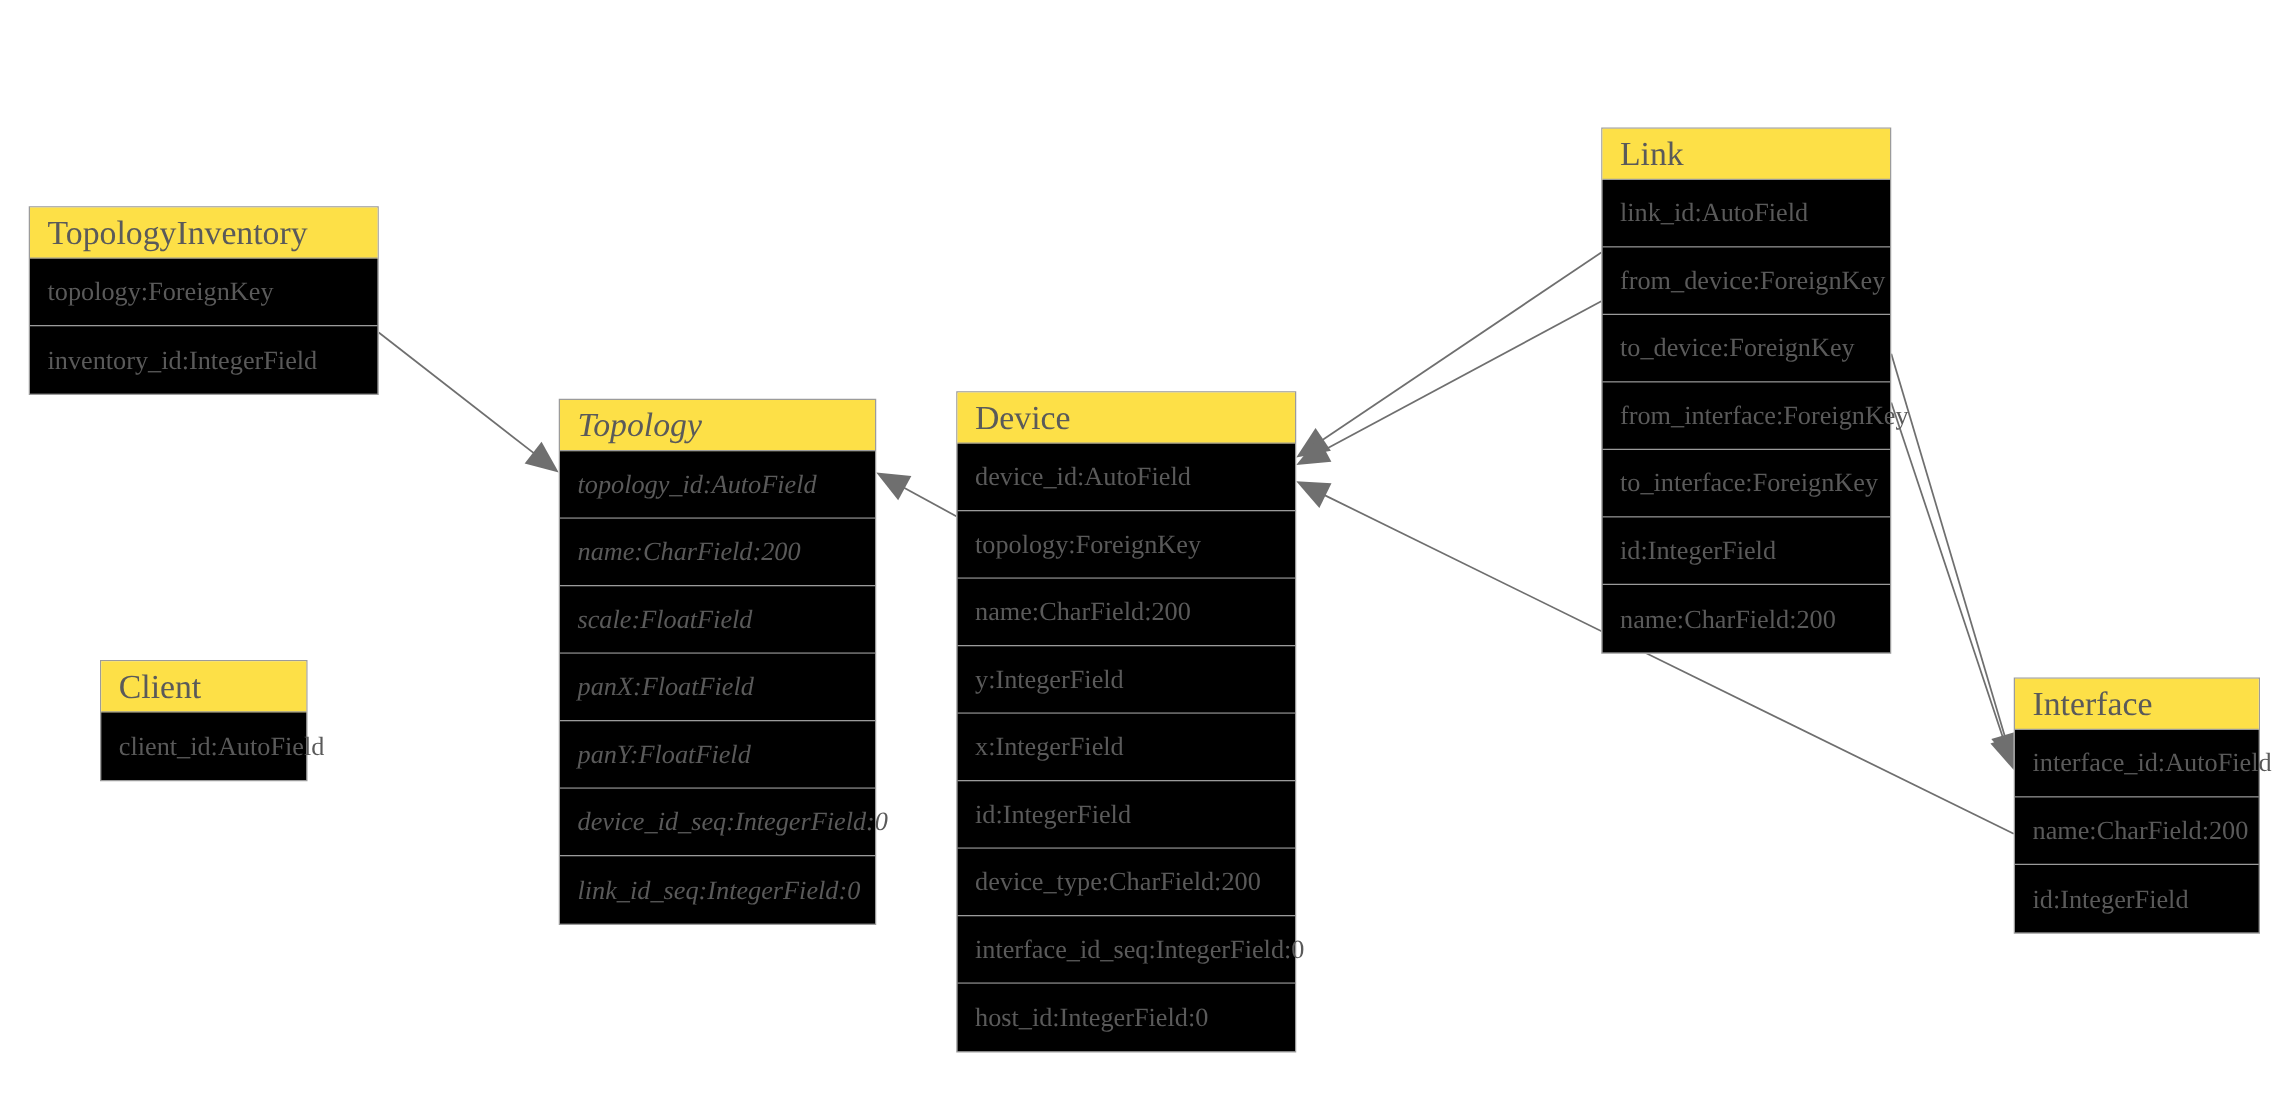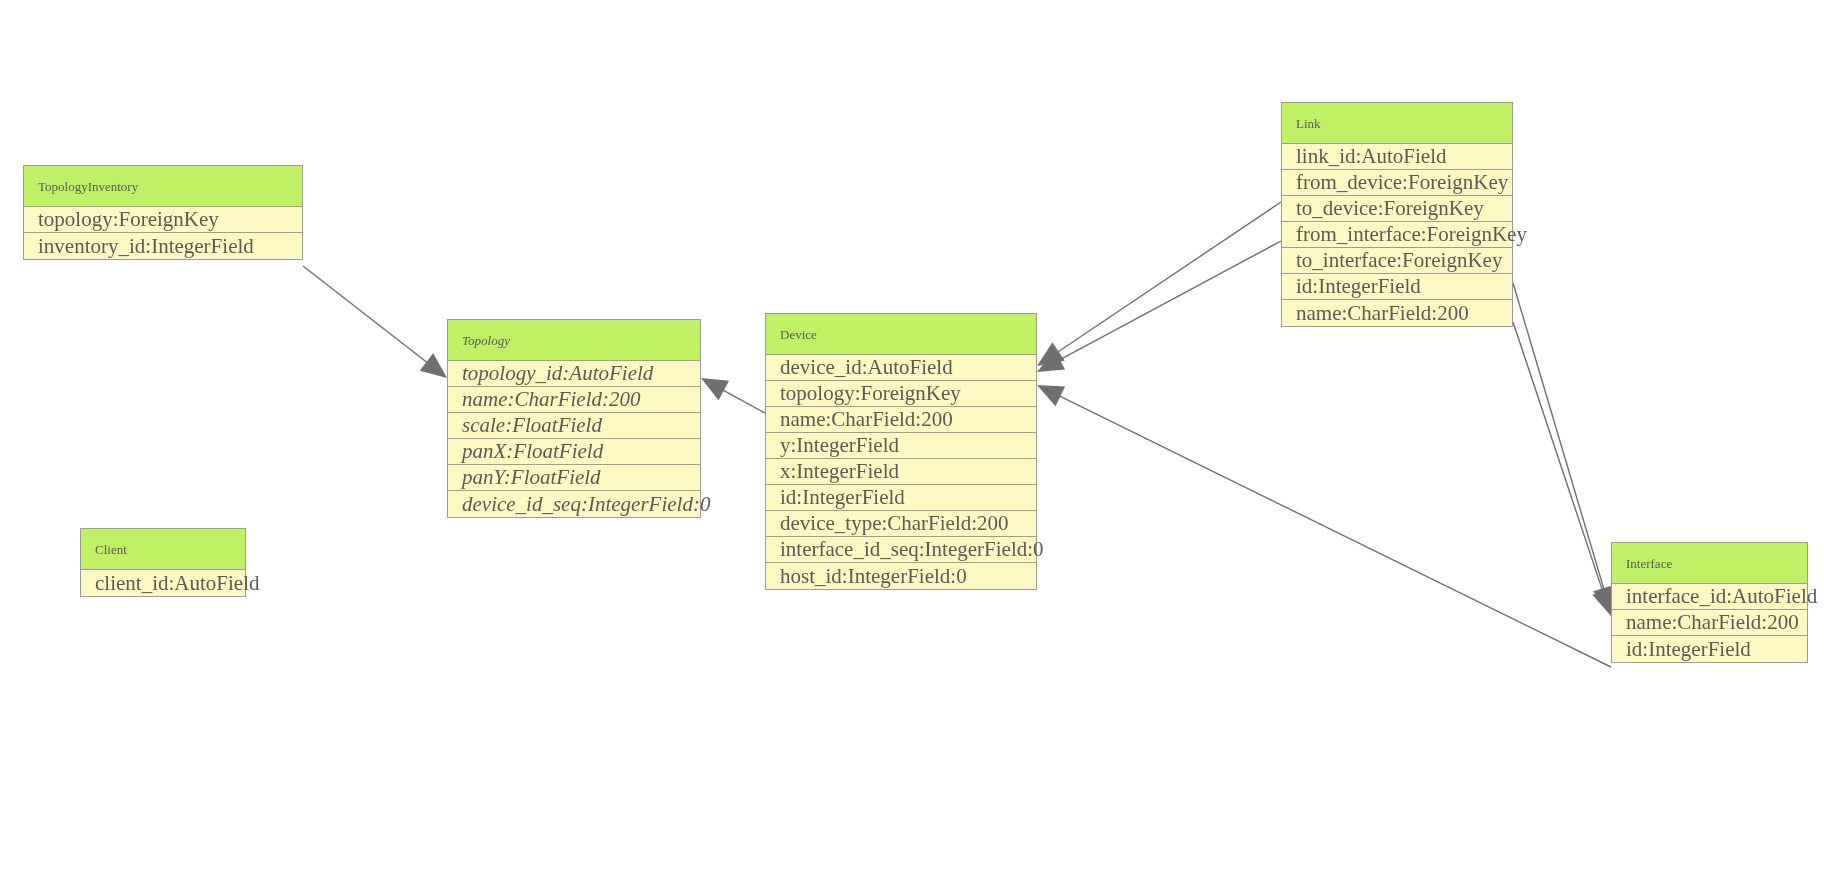--- a/index.html
+++ b/index.html
@@ -30,45 +30,45 @@
   }
   .entity {
     position: absolute;
     box-sizing: border-box;
     border: 1px solid #9b9b9b;
     background: #ffffff;
     z-index: 2;
   }
   .entity-header {
     box-sizing: border-box;
-    background: #bef264;
+    background: #fde047;
     border-bottom: 1px solid #9b9b9b;
     color: #5a5a5a;
-    font-size: 13px;
+    font-size: 27px;
     line-height: 1;
     padding: 0 0 0 14px;
     display: flex;
     align-items: center;
     height: 41px;
   }
   .entity-rows {
     display: block;
   }
   .entity-row {
     box-sizing: border-box;
     border-bottom: 1px solid #9b9b9b;
     color: #5a5a5a;
     font-size: 21px;
     line-height: 1;
     padding: 0 0 0 14px;
     display: flex;
     align-items: center;
-    height: 26px;
+    height: 54px;
     white-space: nowrap;
-    background: #fef9c3;
+    background: #000000;
   }
   .entity-row:last-child {
     border-bottom: none;
   }
 </style>
 </head>
 <body>
 
 <div id="canvas">
   <svg id="edges" viewBox="0 0 1824 874" xmlns="http://www.w3.org/2000/svg">
@@ -111,20 +111,21 @@
       </div>
       <div class="entity" style="left: 447px; top: 319px; width: 254px; font-style: italic;">
         <div class="entity-header">Topology</div>
         <div class="entity-rows">
           <div class="entity-row">topology_id:AutoField</div>
           <div class="entity-row">name:CharField:200</div>
           <div class="entity-row">scale:FloatField</div>
           <div class="entity-row">panX:FloatField</div>
           <div class="entity-row">panY:FloatField</div>
           <div class="entity-row">device_id_seq:IntegerField:0</div>
+          <div class="entity-row">link_id_seq:IntegerField:0</div>
         </div>
       </div>
       <div class="entity" style="left: 765px; top: 313px; width: 272px; text-align: center;">
         <div class="entity-header">Device</div>
         <div class="entity-rows">
           <div class="entity-row">device_id:AutoField</div>
           <div class="entity-row">topology:ForeignKey</div>
           <div class="entity-row">name:CharField:200</div>
           <div class="entity-row">y:IntegerField</div>
           <div class="entity-row">x:IntegerField</div>

